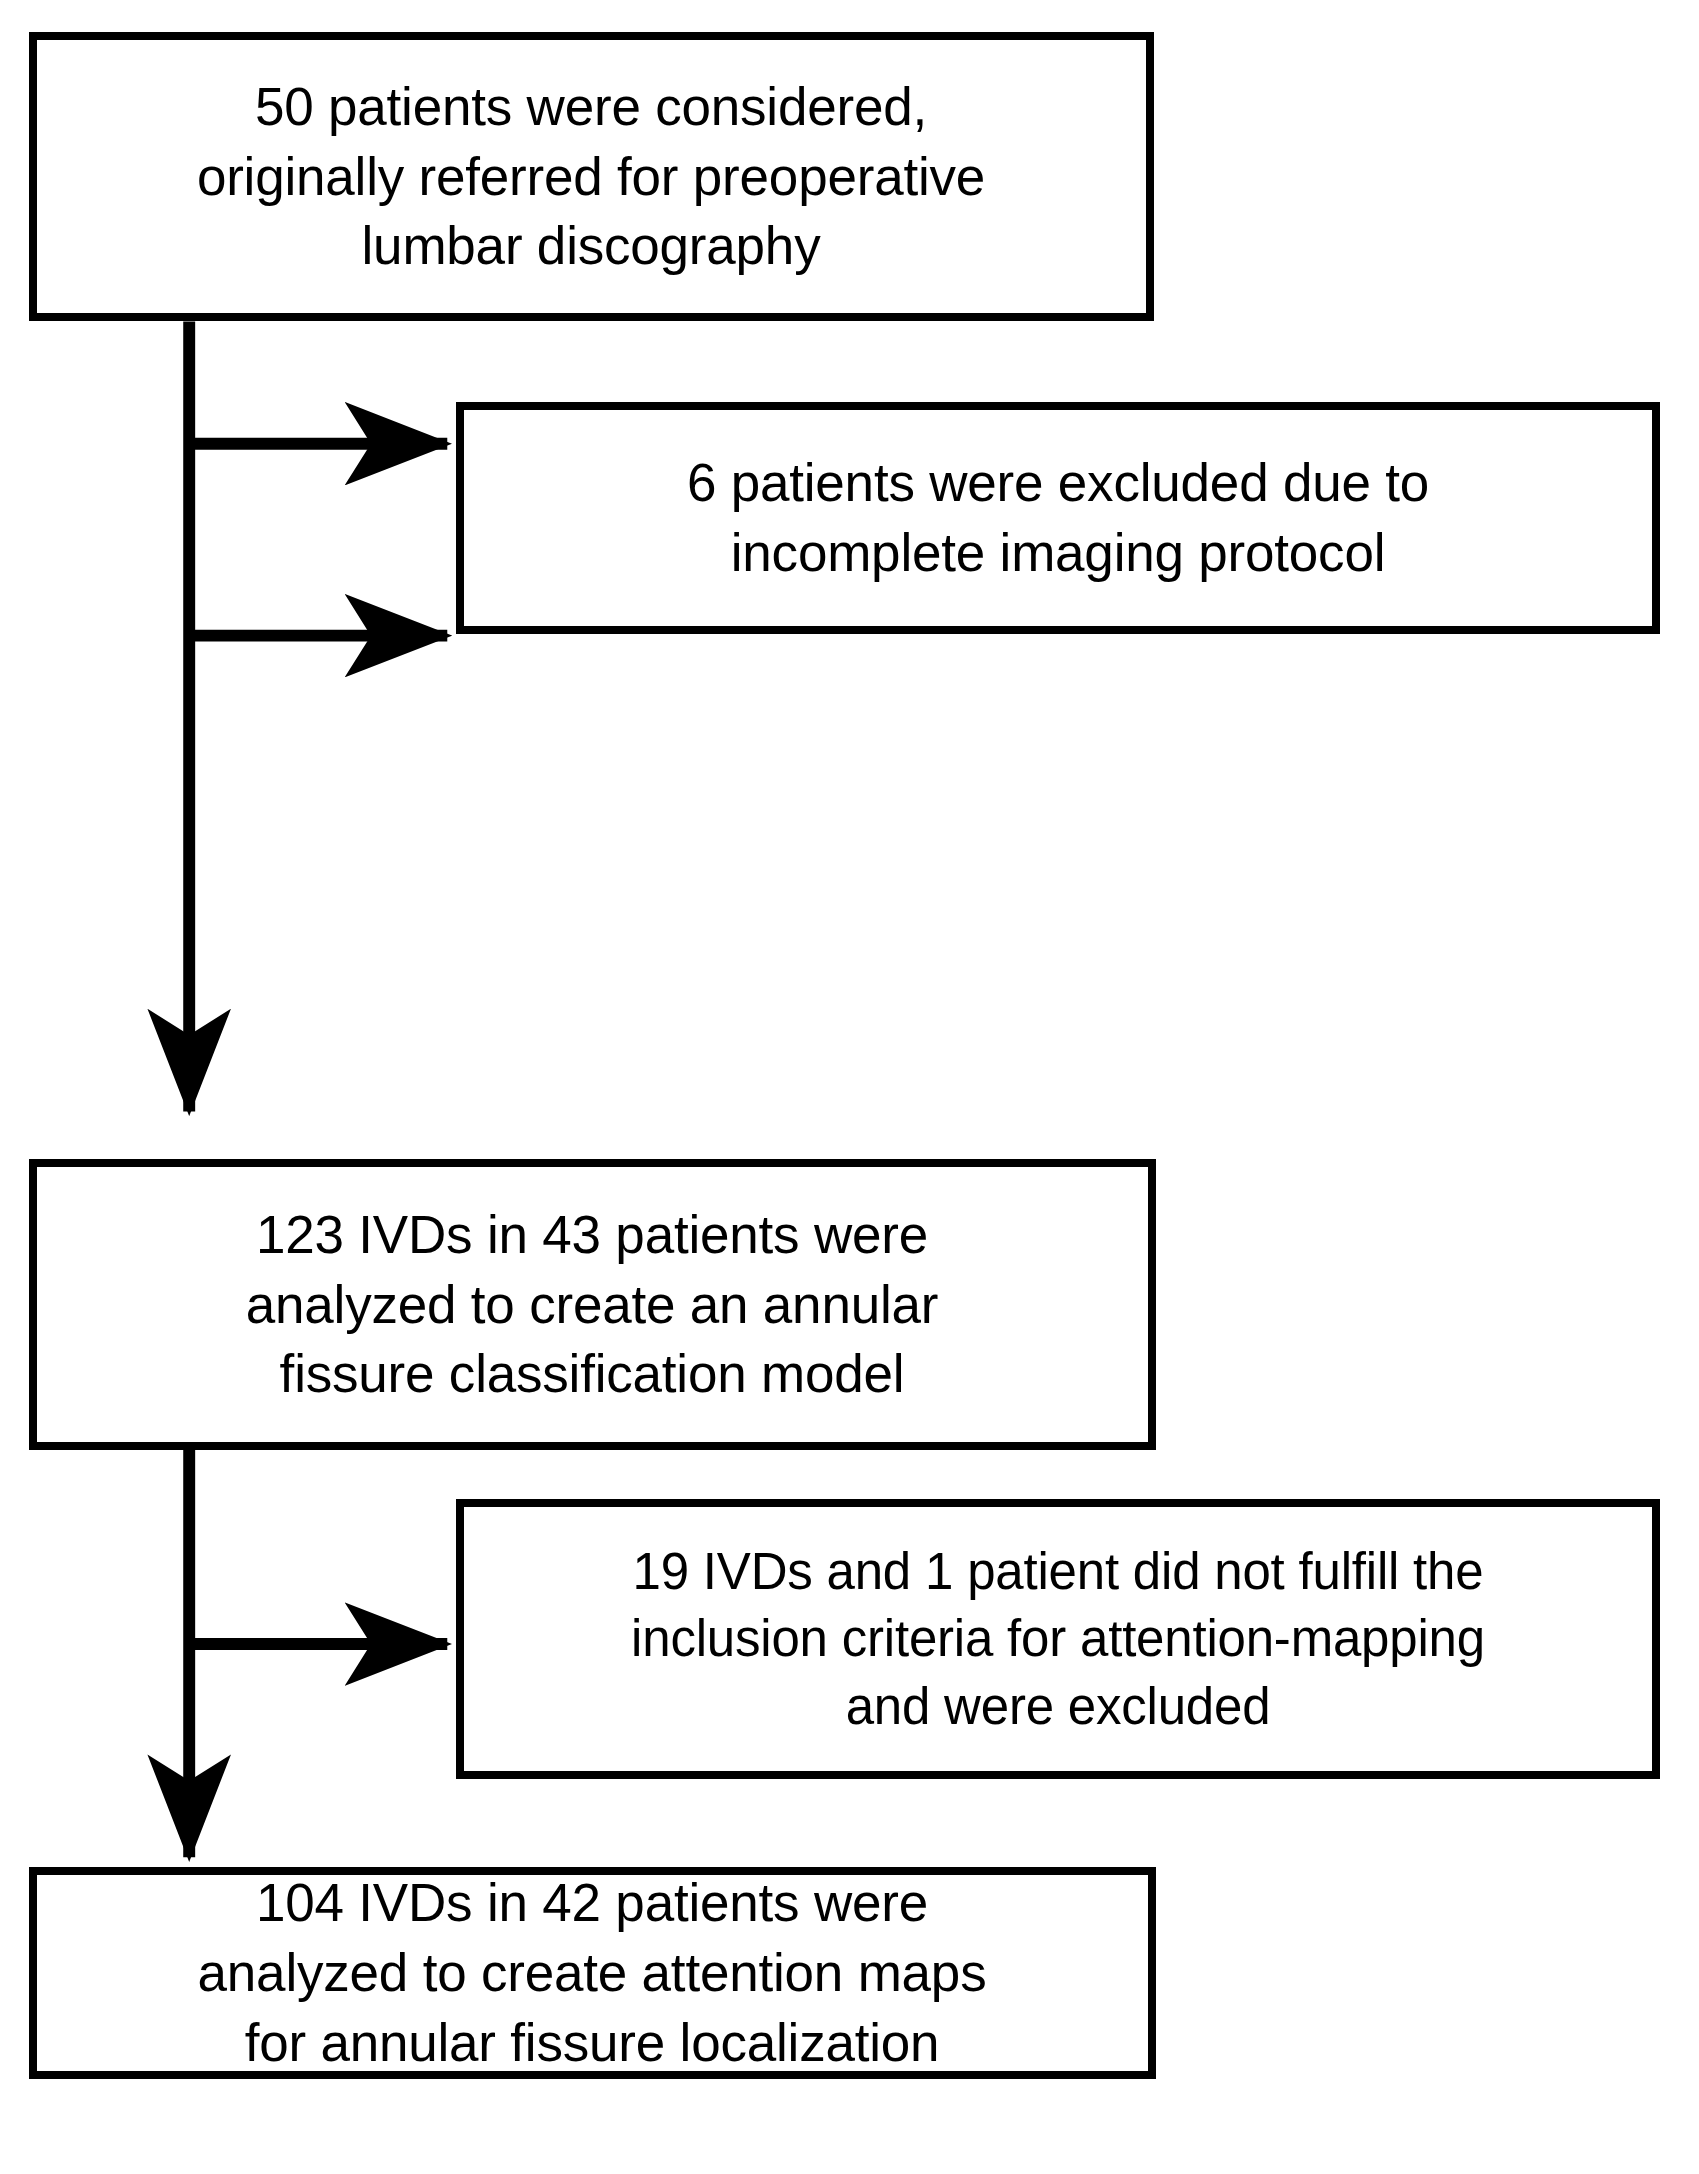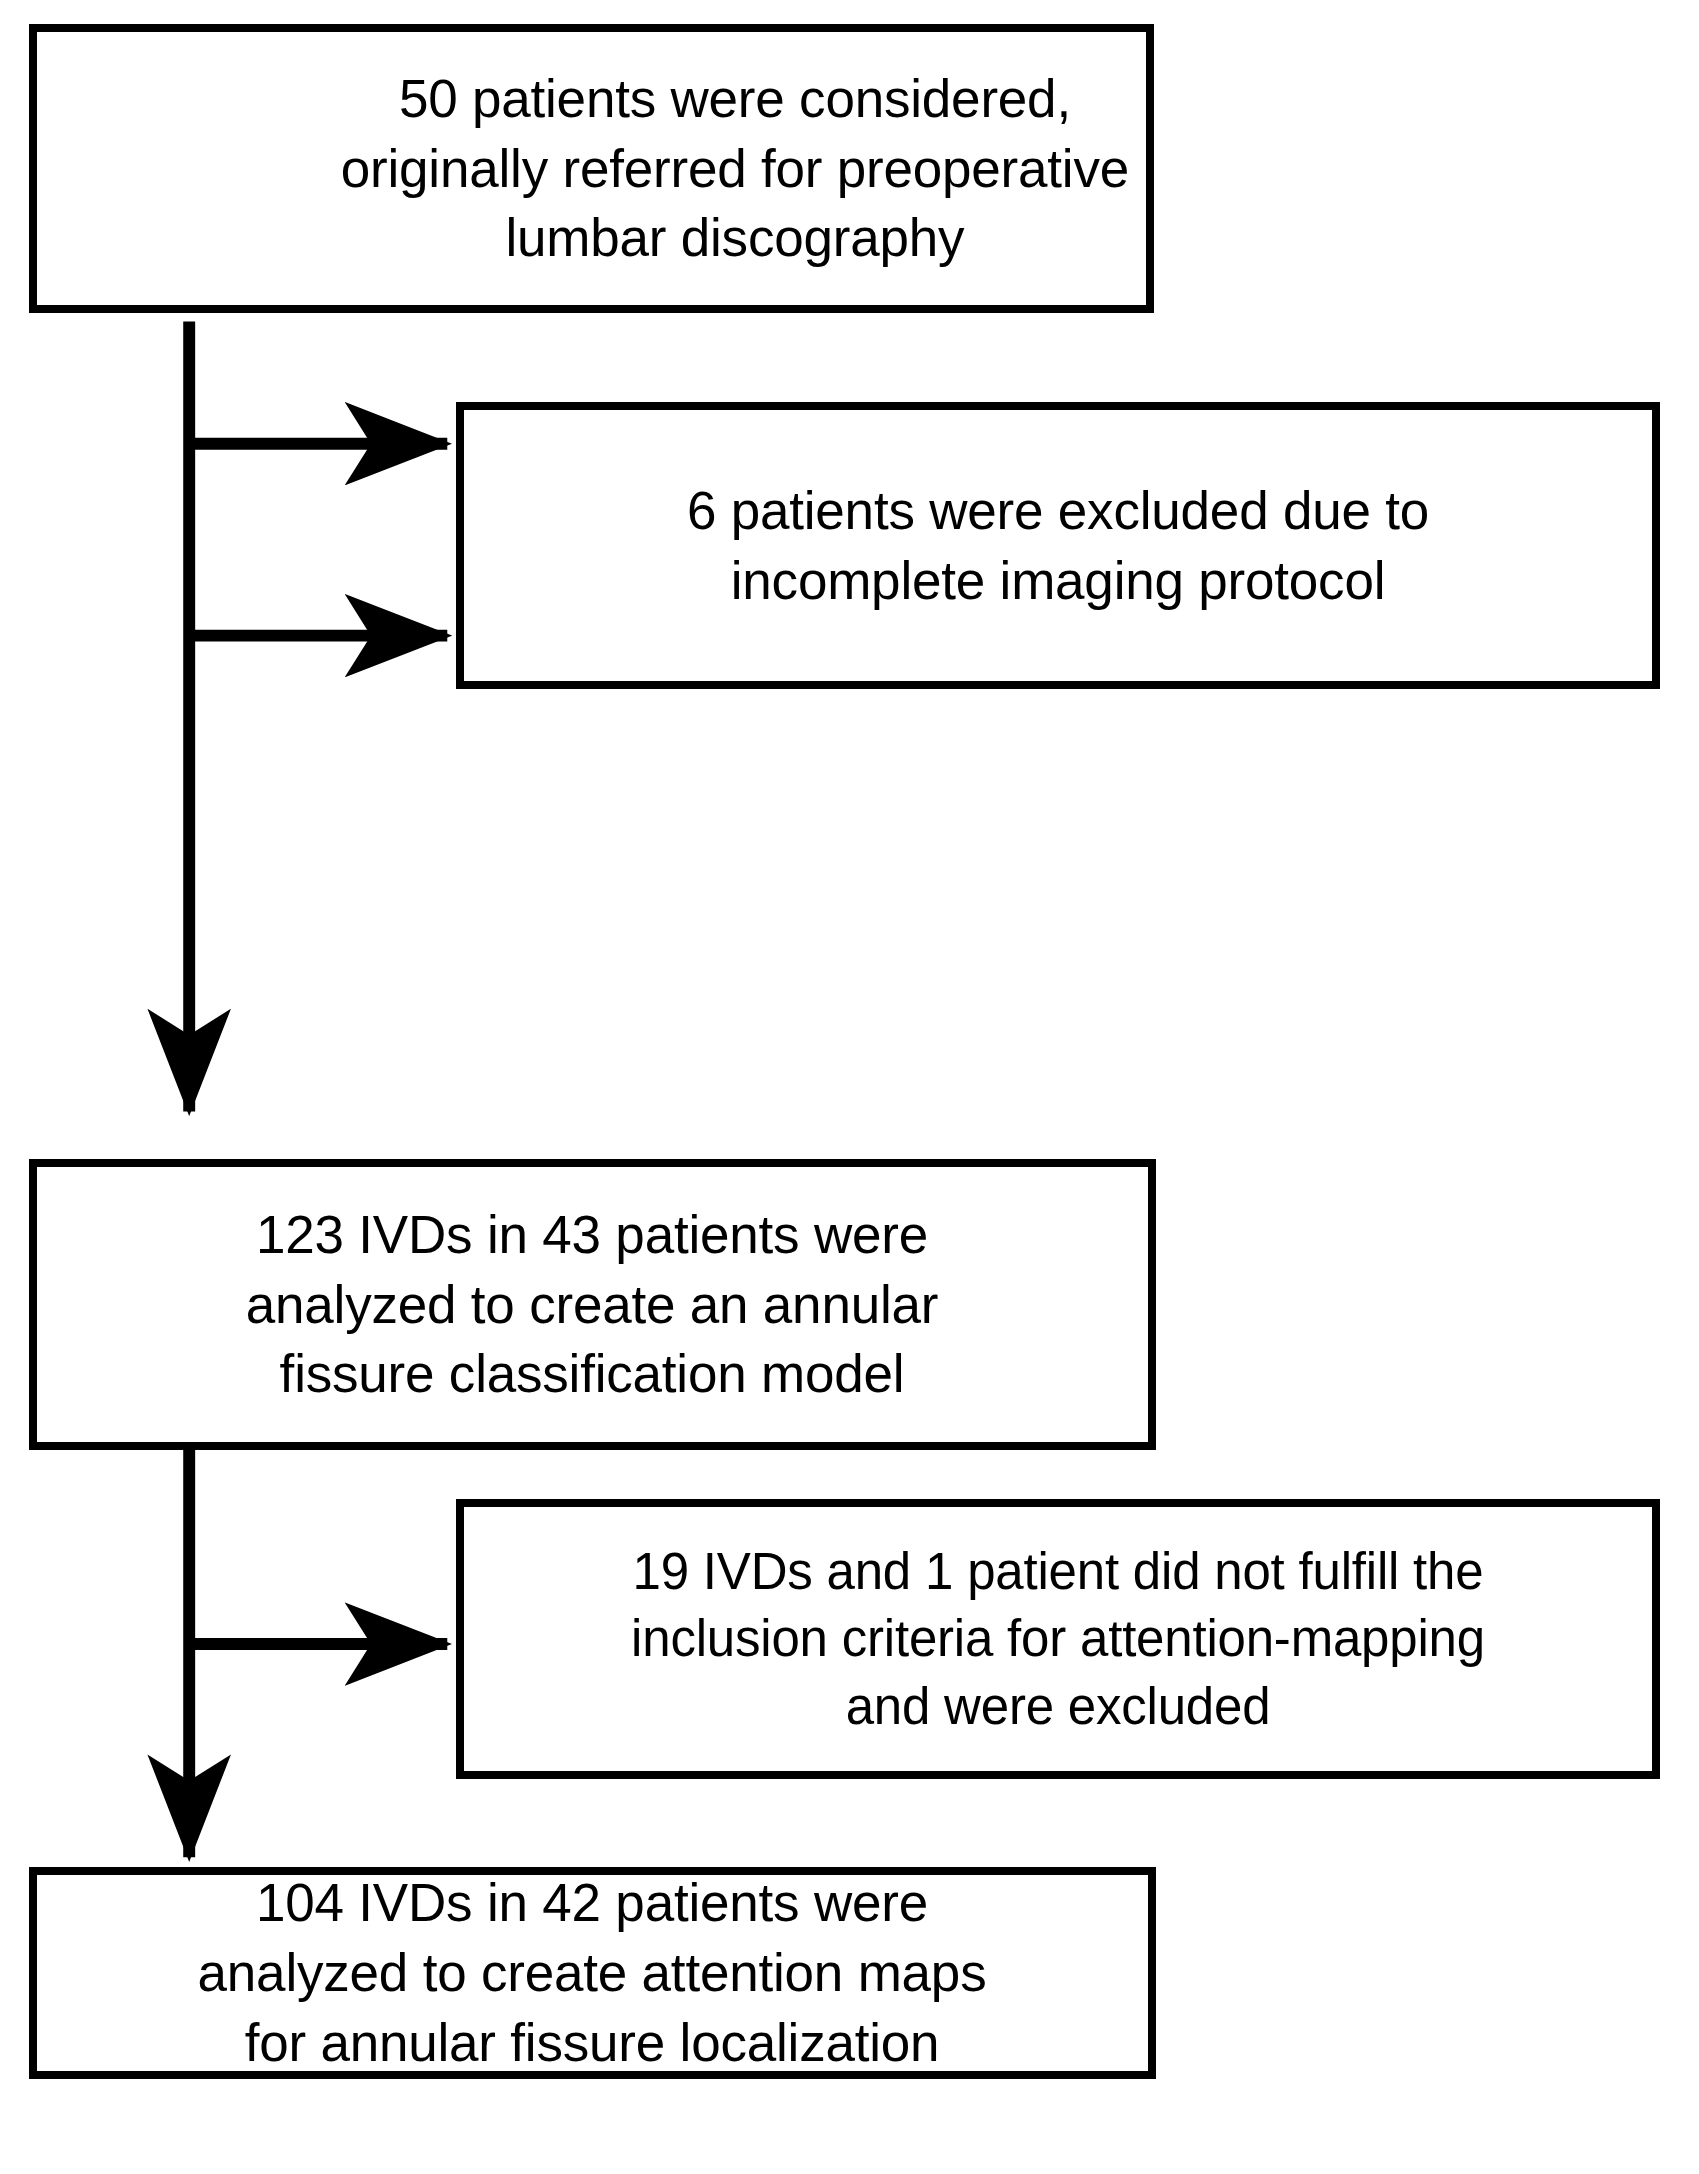--- a/index.html
+++ b/index.html
@@ -64,27 +64,27 @@
 
     <line x1="206" y1="483" x2="487" y2="483" stroke="#000000" stroke-width="13" marker-end="url(#arrowhead)"></line>
 
     <line x1="206" y1="692" x2="487" y2="692" stroke="#000000" stroke-width="13" marker-end="url(#arrowhead)"></line>
 
     <line x1="206" y1="1540" x2="206" y2="2022" stroke="#000000" stroke-width="13" marker-end="url(#arrowhead)"></line>
 
     <line x1="206" y1="1790" x2="487" y2="1790" stroke="#000000" stroke-width="13" marker-end="url(#arrowhead)"></line>
   </svg>
 
-  <div class="node-box" style="left:28.5px; top:24px; width:1125px; height:289px;justify-content:flex-end;">
+  <div class="node-box" style="left:28.5px; top:32px; width:1125px; height:289px;">
     <div class="node-text">50 patients were considered,
 originally referred for preoperative
 lumbar discography</div>
   </div>
 
-  <div class="node-box" style="left:456px; top:402px; width:1204px; height:287px;">
+  <div class="node-box" style="left:456px; top:402px; width:1204px; height:232px;">
     <div class="node-text">6 patients were excluded due to
 incomplete imaging protocol</div>
   </div>
 
 
   <div class="node-box" style="left:28.5px; top:1123px; width:1127px; height:291px;margin-top:36px;">
     <div class="node-text">123 IVDs in 43 patients were
 analyzed to create an annular
 fissure classification model</div>
   </div>

